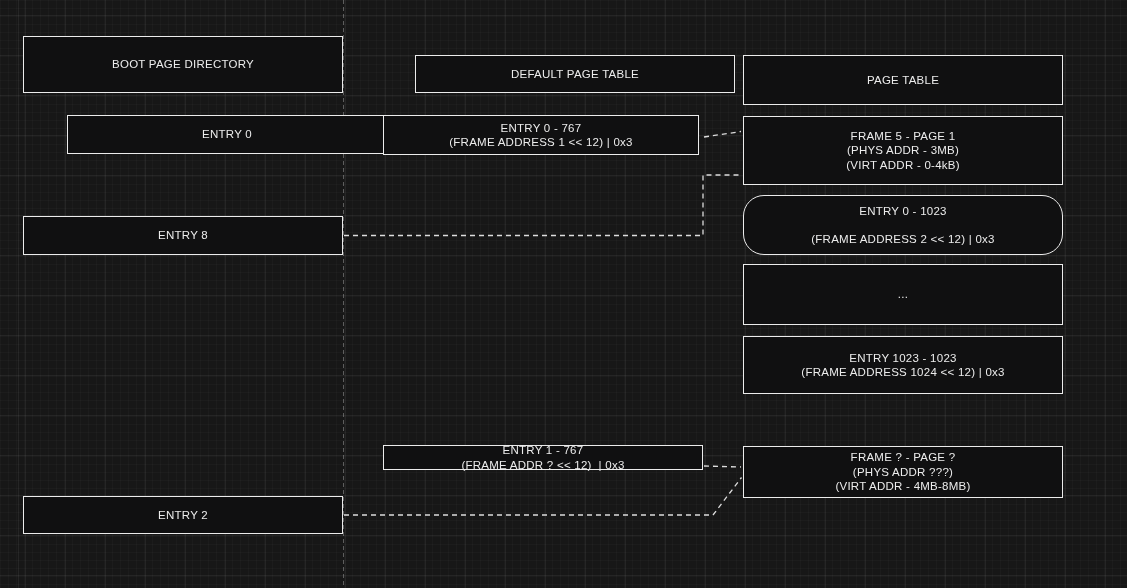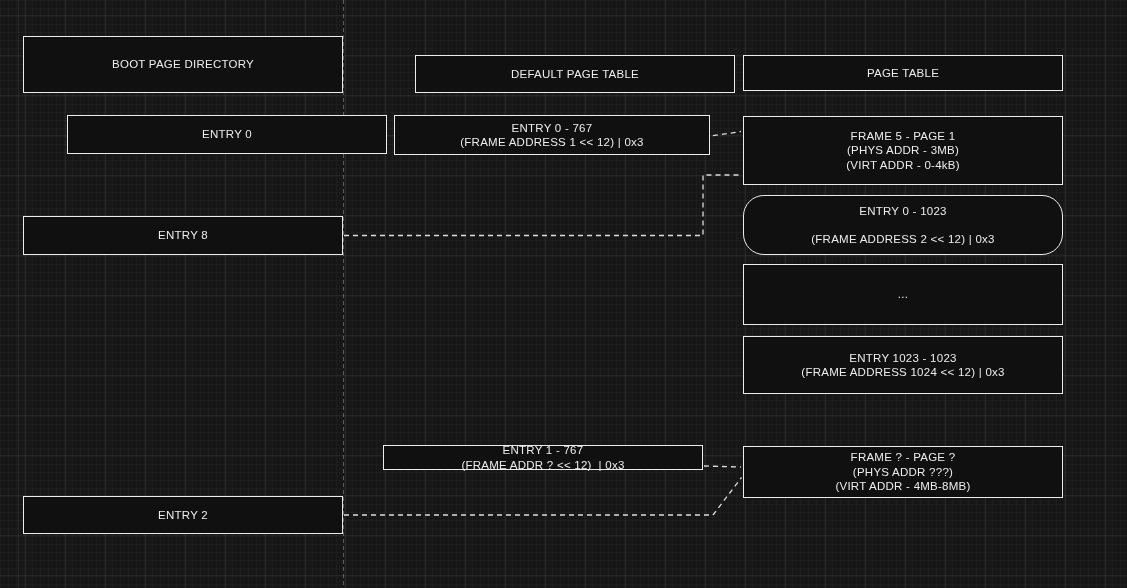--- a/index.html
+++ b/index.html
@@ -88,31 +88,31 @@
   </div>
 
   <div class="node" style="left:23px; top:496px; width:320px; height:38px;">
     <div class="line">ENTRY 2</div>
   </div>
 
   <div class="node" style="left:383px; top:55px; width:320px; height:38px;margin-left:32px;">
     <div class="line">DEFAULT PAGE TABLE</div>
   </div>
 
-  <div class="node" style="left:394px; top:115px; width:316px; height:40px;">
+  <div class="node" style="left:383px; top:115px; width:316px; height:40px;">
     <div class="line">ENTRY 0 - 767</div>
     <div class="line">(FRAME ADDRESS 1 &lt;&lt; 12) | 0x3</div>
   </div>
 
   <div class="node" style="left:383px; top:445px; width:320px; height:25px;">
     <div class="line">ENTRY 1 - 767</div>
     <div class="line">(FRAME ADDR ? &lt;&lt; 12)  | 0x3</div>
   </div>
 
-  <div class="node" style="left:743px; top:55px; width:320px; height:36px;">
+  <div class="node" style="left:743px; top:55px; width:320px; height:50px;">
     <div class="line">PAGE TABLE</div>
   </div>
 
   <div class="node" style="left:743px; top:116px; width:320px; height:69px;">
     <div class="line">FRAME 5 - PAGE 1</div>
     <div class="line">(PHYS ADDR - 3MB)</div>
     <div class="line">(VIRT ADDR - 0-4kB)</div>
   </div>
 
   <div class="node spread" style="left:743px; top:195px; width:320px; height:60px;border-radius:21px;">

